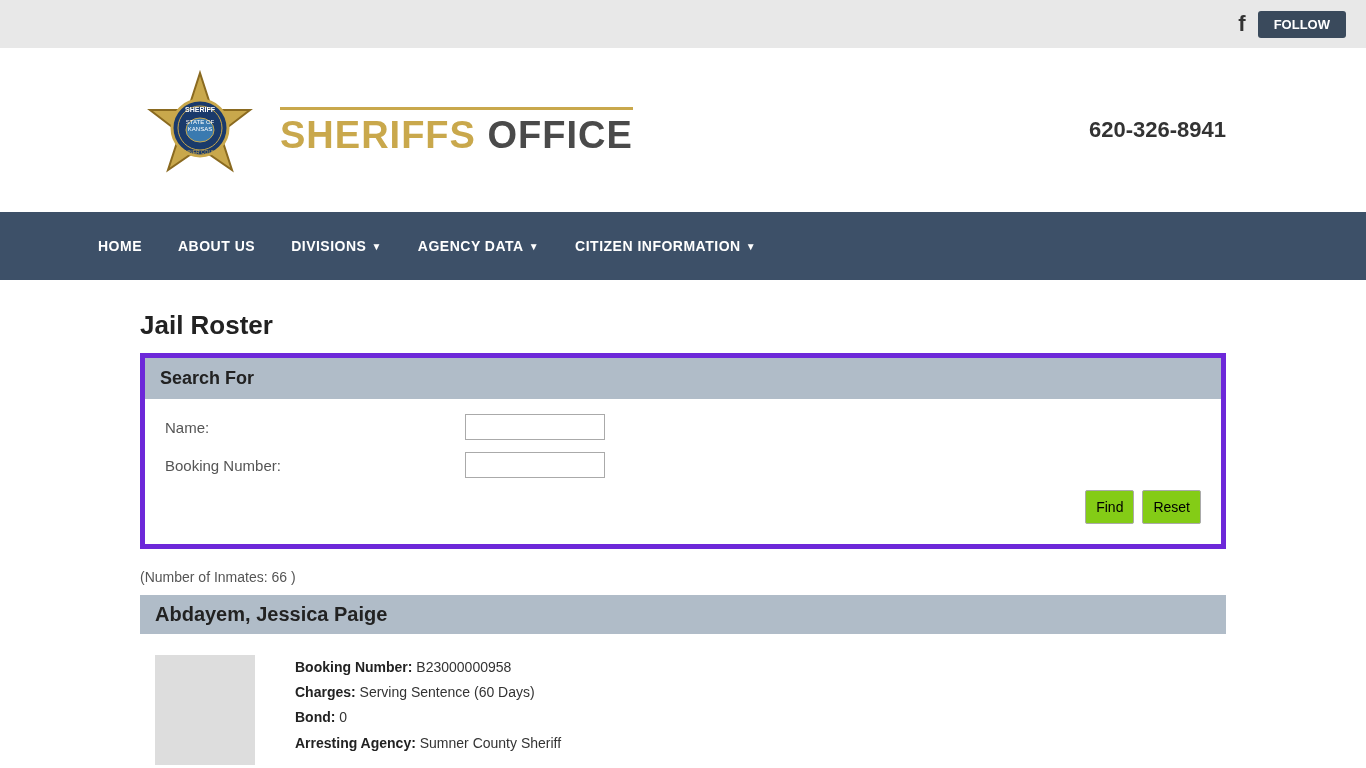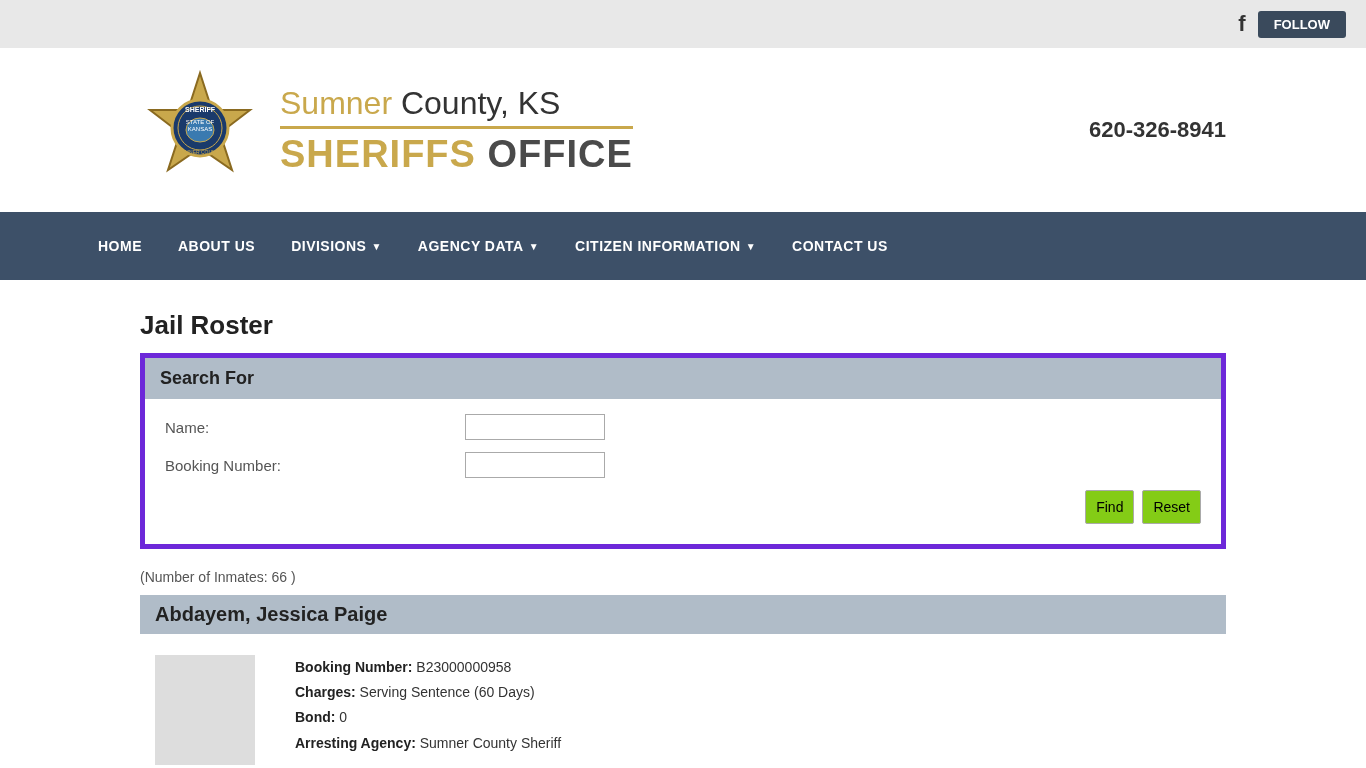--- a/index.html
+++ b/index.html
@@ -228,24 +228,20 @@
 
         <text x="60" y="44" text-anchor="middle" font-size="7" font-weight="bold" fill="#fff" font-family="Arial">SHERIFF</text>
 
         <text x="60" y="86" text-anchor="middle" font-size="5" fill="#c9a84c" font-family="Arial">SUMNER COUNTY</text>
 
         <text x="60" y="56" text-anchor="middle" font-size="6" fill="#fff" font-family="Arial">STATE OF</text>
         <text x="60" y="63" text-anchor="middle" font-size="6" fill="#fff" font-family="Arial">KANSAS</text>
       </svg>
     </div>
     <div class="header-title">
-      <div class="title-line1">
-        <span class="gold">Sumner</span>
-        <span>County, KS</span>
-      </div>
       <div class="title-separator"></div>
       <div class="title-line2"><span style="color:#c9a84c;font-weight:900;">SHERIFFS</span> <span style="color:#4a4a4a;font-weight:900;">OFFICE</span></div>
     </div>
   </div>
   <div class="header-phone">620-326-8941</div>
 </div>
 
 <nav class="nav-bar">
   <a class="nav-item">
     <span>HOME</span>
@@ -257,23 +253,20 @@
     <span>DIVISIONS</span>
     <span class="chevron">▼</span>
   </a>
   <a class="nav-item">
     <span>AGENCY DATA</span>
     <span class="chevron">▼</span>
   </a>
   <a class="nav-item">
     <span>CITIZEN INFORMATION</span>
     <span class="chevron">▼</span>
-  </a>
-  <a class="nav-item">
-    <span>CONTACT US</span>
   </a>
 </nav>
 
 <div class="main-content">
 
   <h1 class="page-title">Jail Roster</h1>
 
   <div class="search-section">
     <div class="search-header">Search For</div>
     <div class="search-body">

